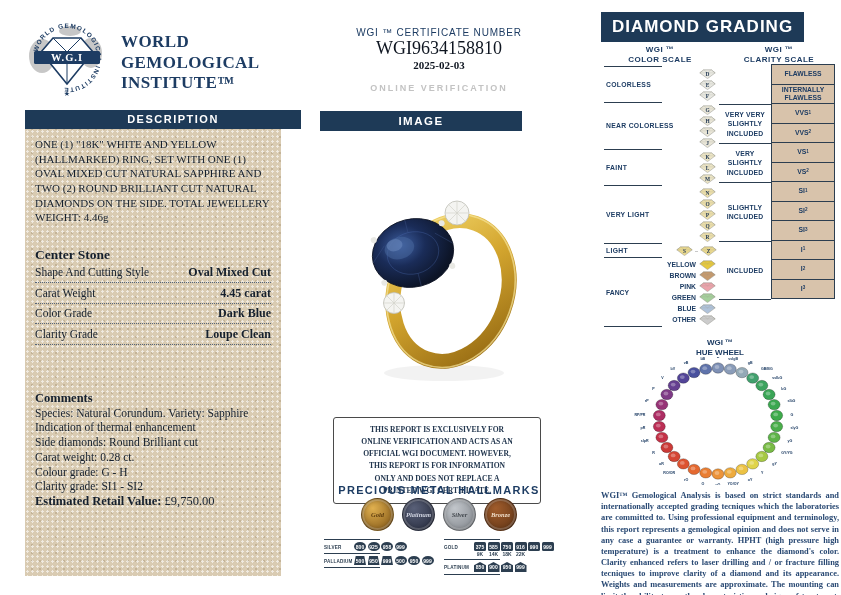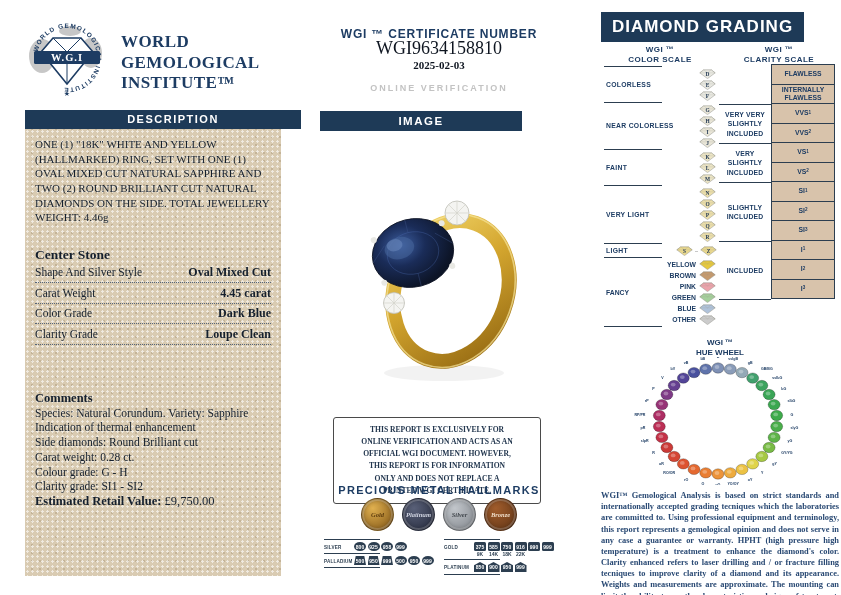--- a/index.html
+++ b/index.html
@@ -26,21 +26,21 @@
   .cs-label{font-size:11.5px;}
   .cs-value{font-weight:bold;font-size:12px;}
   .cm-block{margin-top:46px;}
   .cm-title{font-weight:bold;font-size:12.5px;}
   .cm-line{font-size:11.5px;line-height:1.28;}
   .retail{font-size:12.5px;}
   .retail-label{font-weight:bold;}
   
   #midcol{left:320px;width:238px;height:595px;}
   .cert-label{position:absolute;top:27px;width:100%;text-align:center;
-      font-family:"Liberation Sans",sans-serif;font-weight:bold;font-size:12px;
+      font-family:"Liberation Sans",sans-serif;font-weight:normal;font-size:10px;
       letter-spacing:0.8px;color:#1d3c63;}
   .cert-number{position:absolute;top:38px;width:100%;text-align:center;font-size:18px;color:#0e1520;}
   .cert-date{position:absolute;top:59px;width:100%;text-align:center;font-size:11px;font-weight:bold;color:#0e1520;}
   .online-verif{position:absolute;top:83px;width:100%;text-align:center;
       font-family:"Liberation Sans",sans-serif;font-weight:bold;font-size:9px;
       letter-spacing:2px;color:#c3c3c3;}
   .verif-url{position:absolute;top:95px;width:100%;text-align:center;
       font-family:"Liberation Sans",sans-serif;font-weight:bold;font-size:9.5px;
       letter-spacing:0.6px;color:#c3c3c3;}
   #image-banner{position:absolute;top:111px;left:0;width:202px;height:20px;line-height:20px;font-size:11.5px;}
@@ -139,21 +139,21 @@
     <div>WORLD</div>
     <div>GEMOLOGICAL</div>
     <div>INSTITUTE™</div>
   </div>
   <div class="banner" id="desc-banner">DESCRIPTION</div>
   <div id="beige-panel">
     <div class="desc-body">ONE (1) "18K" WHITE AND YELLOW (HALLMARKED) RING, SET WITH ONE (1) OVAL MIXED CUT NATURAL SAPPHIRE AND TWO (2) ROUND BRILLIANT CUT NATURAL DIAMONDS ON THE SIDE. TOTAL JEWELLERY WEIGHT: 4.46g</div>
     <div class="cs-title">Center Stone</div>
     <div>
         <div class="cs-row">
-          <span class="cs-label">Shape And Silver Style</span>
+          <span class="cs-label">Shape And Cutting Style</span>
           <span class="cs-value">Oval Mixed Cut</span>
         </div>
         <div class="cs-row">
           <span class="cs-label">Carat Weight</span>
           <span class="cs-value">4.45 carat</span>
         </div>
         <div class="cs-row">
           <span class="cs-label">Color Grade</span>
           <span class="cs-value">Dark Blue</span>
         </div>

